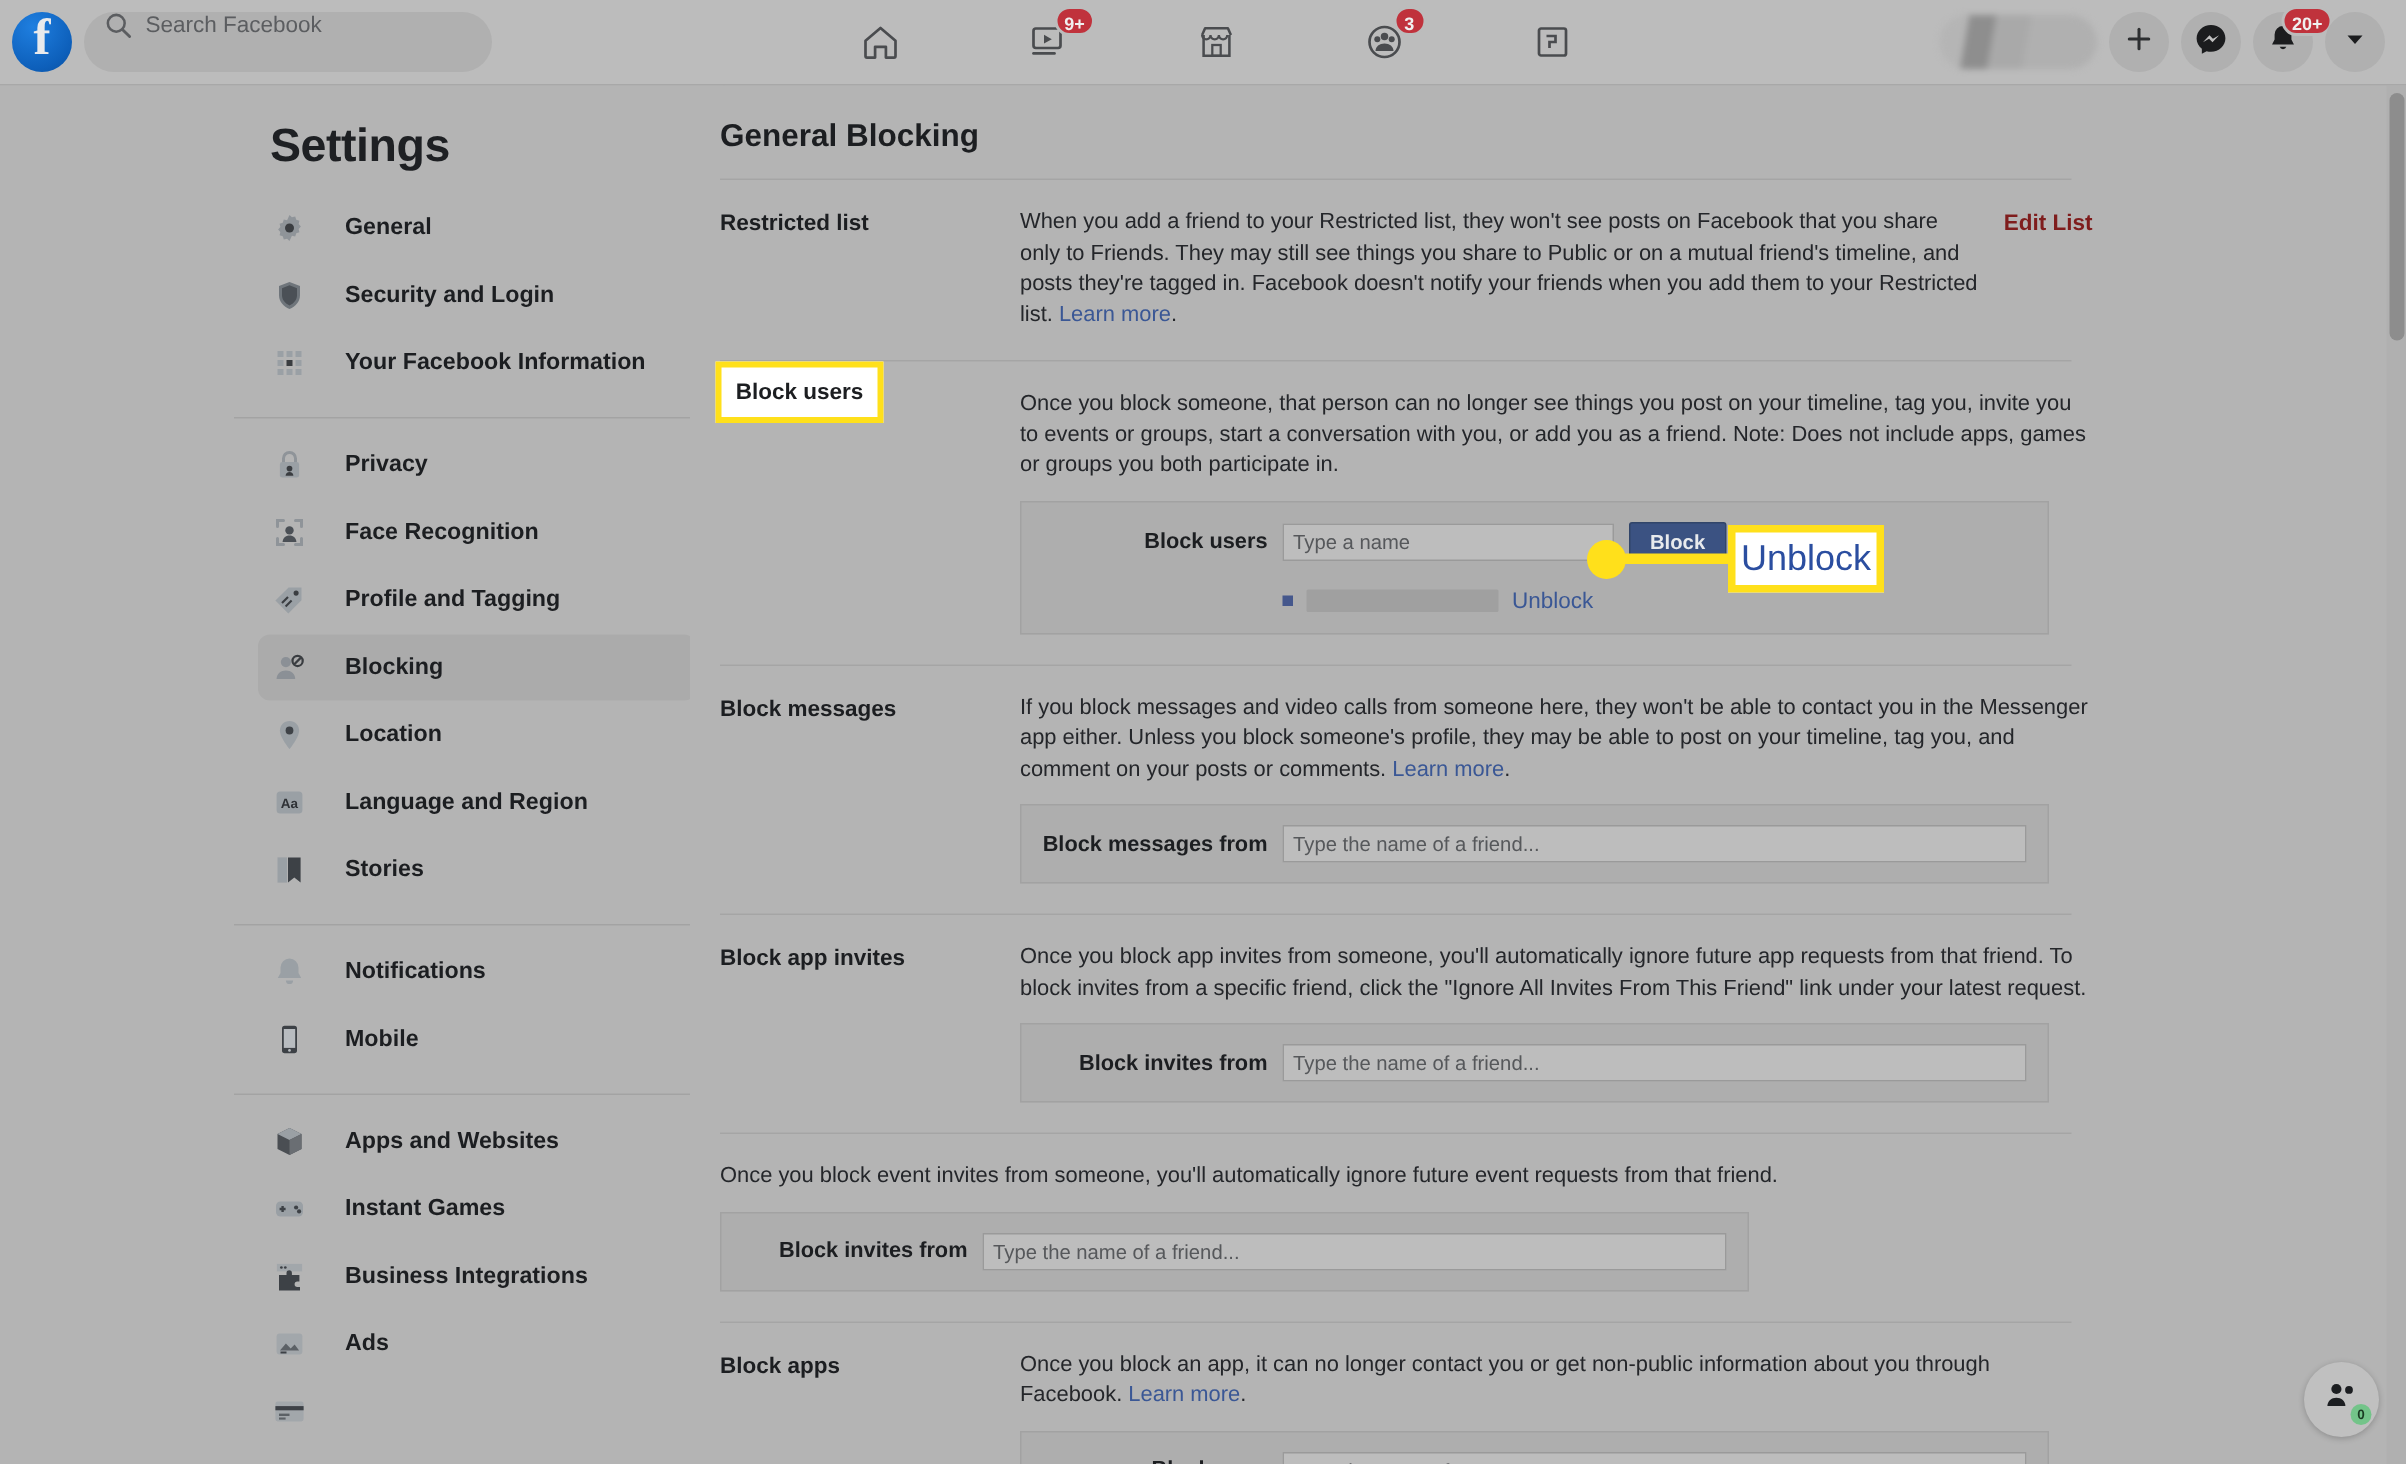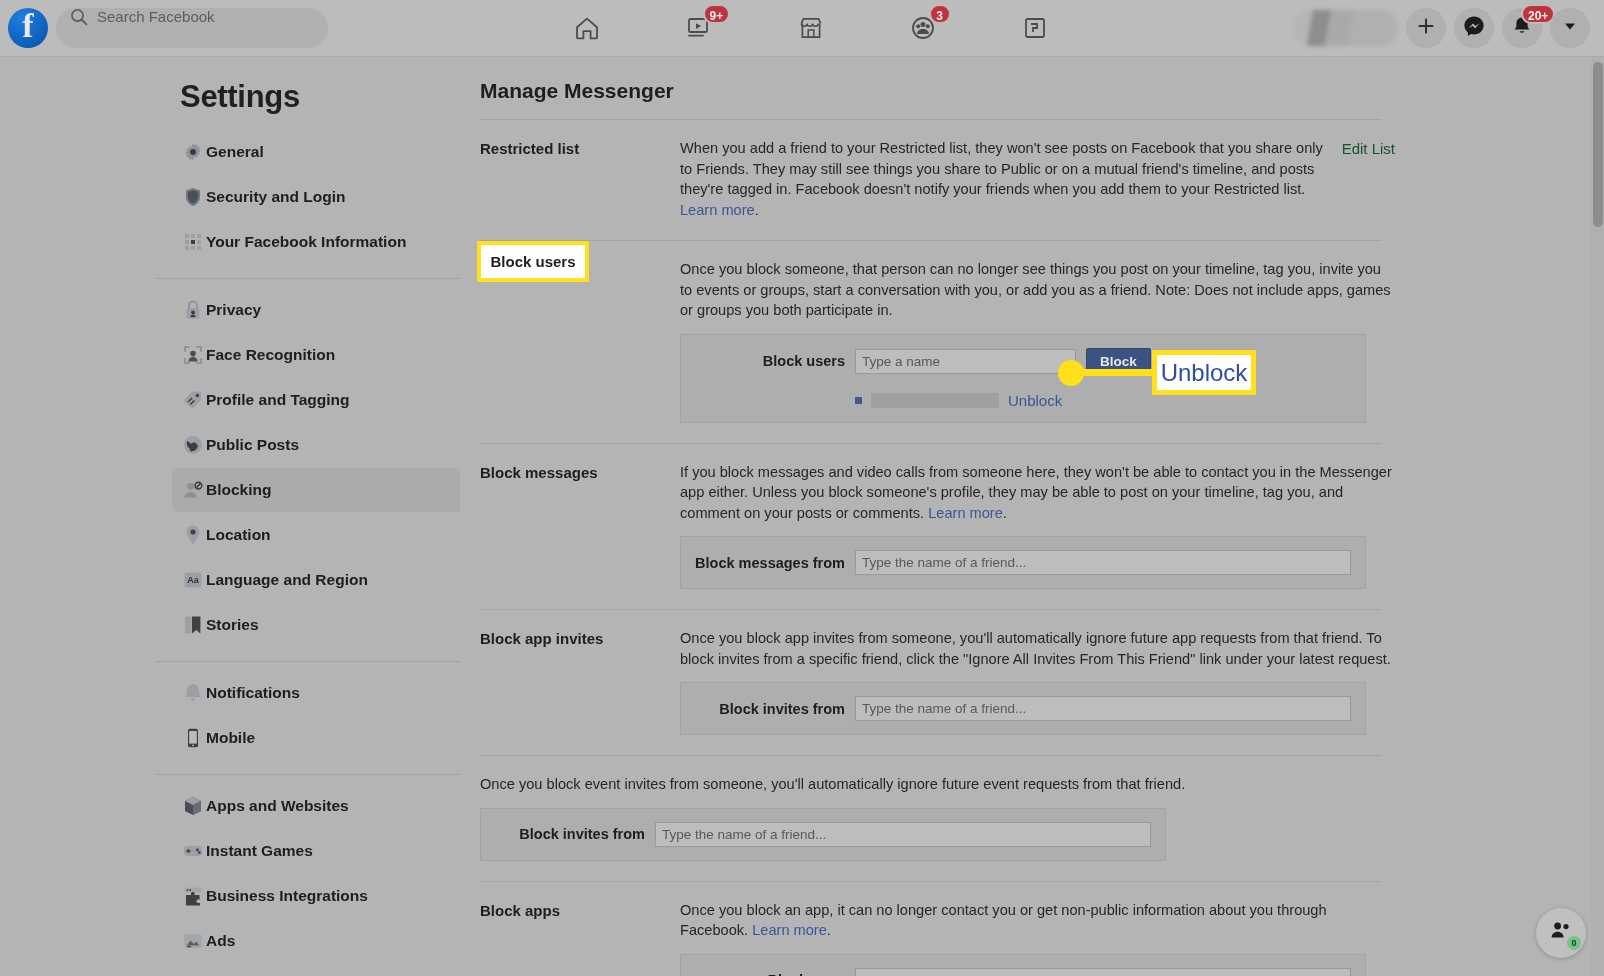--- a/index.html
+++ b/index.html
@@ -71,21 +71,21 @@
     overflow: hidden;
     margin-left: 24px;
   }
   .settings-title {
     font-size: 31px; font-weight: bold; color: #1e2023;
     padding: 12px 0 14px 24px; letter-spacing: -0.3px;
   }
   .side-group { padding-bottom: 6px; }
   .side-sep { height: 1px; background: #a3a3a3; margin: 7px 8px 9px 0; }
   .side-item {
-    display: flex; align-items: center; gap: 0;
+    display: flex; align-items: center; gap: 24px;
     height: 44px; border-radius: 8px;
     margin: 1px 18px 1px 16px; padding-left: 8px;
     cursor: pointer;
   }
   .side-item.active { background: #ababab; }
   .side-label { font-size: 15.5px; font-weight: bold; color: #1c1e21; }
   .side-ico {
     width: 26px; height: 26px; flex: 0 0 26px;
     display: flex; align-items: center; justify-content: center;
   }
@@ -99,22 +99,22 @@
   .main-rule { height: 1px; background: #a5a5a5; width: 901px; }
   .section { display: flex; padding: 18px 0 6px 0; width: 915px; }
   .sec-label {
     width: 200px; flex: 0 0 200px; font-size: 15px; font-weight: bold;
     color: #1c1e21; padding-top: 2px;
   }
   .sec-body { flex: 1; }
   .sec-desc { font-size: 14.6px; line-height: 20.5px; color: #24262a; }
   .lnk { color: #3a5795; cursor: pointer; }
   .edit-list {
-    color: #14532d; font-size: 15px; cursor: pointer;
-    white-space: nowrap; padding-top: 2px; padding-left: 14px;
+    color: #7f1d1d; font-size: 15px; cursor: pointer;
+    white-space: nowrap; padding-top: 2px; padding-left: 14px; font-weight: bold;
   }
   .form-panel {
     margin-top: 13px; background: #aeaeae;
     border: 1px solid #a2a2a2; padding: 13px 14px;
     width: 686px;
   }
   .form-row { display: flex; align-items: center; gap: 10px; }
   .form-label {
     font-size: 14.5px; font-weight: bold; color: #1c1e21;
     text-align: right; white-space: nowrap;
@@ -357,29 +357,20 @@
         <span class="side-ico">
           <svg width="24" height="24" viewBox="0 0 24 24">
             <path d="M11.4 3.6H20v8.6l-8.8 8.8-8.6-8.6z" fill="#9aa0a5"></path>
             <circle cx="16.4" cy="7.4" r="1.7" fill="#3a3d41"></circle>
             <line x1="7" y1="14" x2="11" y2="10" stroke="#3a3d41" stroke-width="1.4"></line>
             <line x1="9.4" y1="16.4" x2="13.4" y2="12.4" stroke="#3a3d41" stroke-width="1.4"></line>
           </svg>
         </span>
         <span class="side-label">Profile and Tagging</span>
       </div>
-      <div class="side-item">
-        <span class="side-ico">
-          <svg width="24" height="24" viewBox="0 0 24 24">
-            <circle cx="12" cy="12" r="9" fill="#9aa0a5"></circle>
-            <path d="M6 8c2 .6 2.6 2 4 2.4s2-1.4 3.6-1 1.8 2.4 3.4 2.6c-.4 4-3.6 6.6-7 6.4-1.6-1.4-1-3-2.4-4S5.4 11 6 8z" fill="#3a3d41"></path>
-          </svg>
-        </span>
-        <span class="side-label">Public Posts</span>
-      </div>
       <div class="side-item active">
         <span class="side-ico">
           <svg width="24" height="24" viewBox="0 0 24 24">
             <circle cx="9.6" cy="8.4" r="3.4" fill="#8b9096"></circle>
             <path d="M3.4 19.6c0-3.4 2.8-5.6 6.2-5.6s6.2 2.2 6.2 5.6z" fill="#8b9096"></path>
             <circle cx="17.4" cy="7.6" r="3.4" fill="none" stroke="#3a3d41" stroke-width="1.5"></circle>
             <line x1="15.2" y1="9.8" x2="19.6" y2="5.4" stroke="#3a3d41" stroke-width="1.5"></line>
           </svg>
         </span>
         <span class="side-label">Blocking</span>
@@ -489,21 +480,21 @@
             <rect x="5" y="13.4" width="7" height="1.6" fill="#5c6166"></rect>
             <rect x="5" y="16" width="4.4" height="1.4" fill="#5c6166"></rect>
           </svg>
         </span>
 
       </div>
     </div>
   </div>
 
   <div class="main">
-    <div class="main-title">Manage Messenger</div>
+    <div class="main-title">General Blocking</div>
     <div class="main-rule"></div>
 
     <div class="section">
       <div class="sec-label">Restricted list</div>
       <div class="sec-body">
         <div class="sec-desc">
           <span>When you add a friend to your Restricted list, they won't see posts on Facebook that you share only to Friends. They may still see things you share to Public or on a mutual friend's timeline, and posts they're tagged in. Facebook doesn't notify your friends when you add them to your Restricted list. </span><span class="lnk">Learn more</span><span>.</span>
         </div>
       </div>
       <div class="edit-list">Edit List</div>

